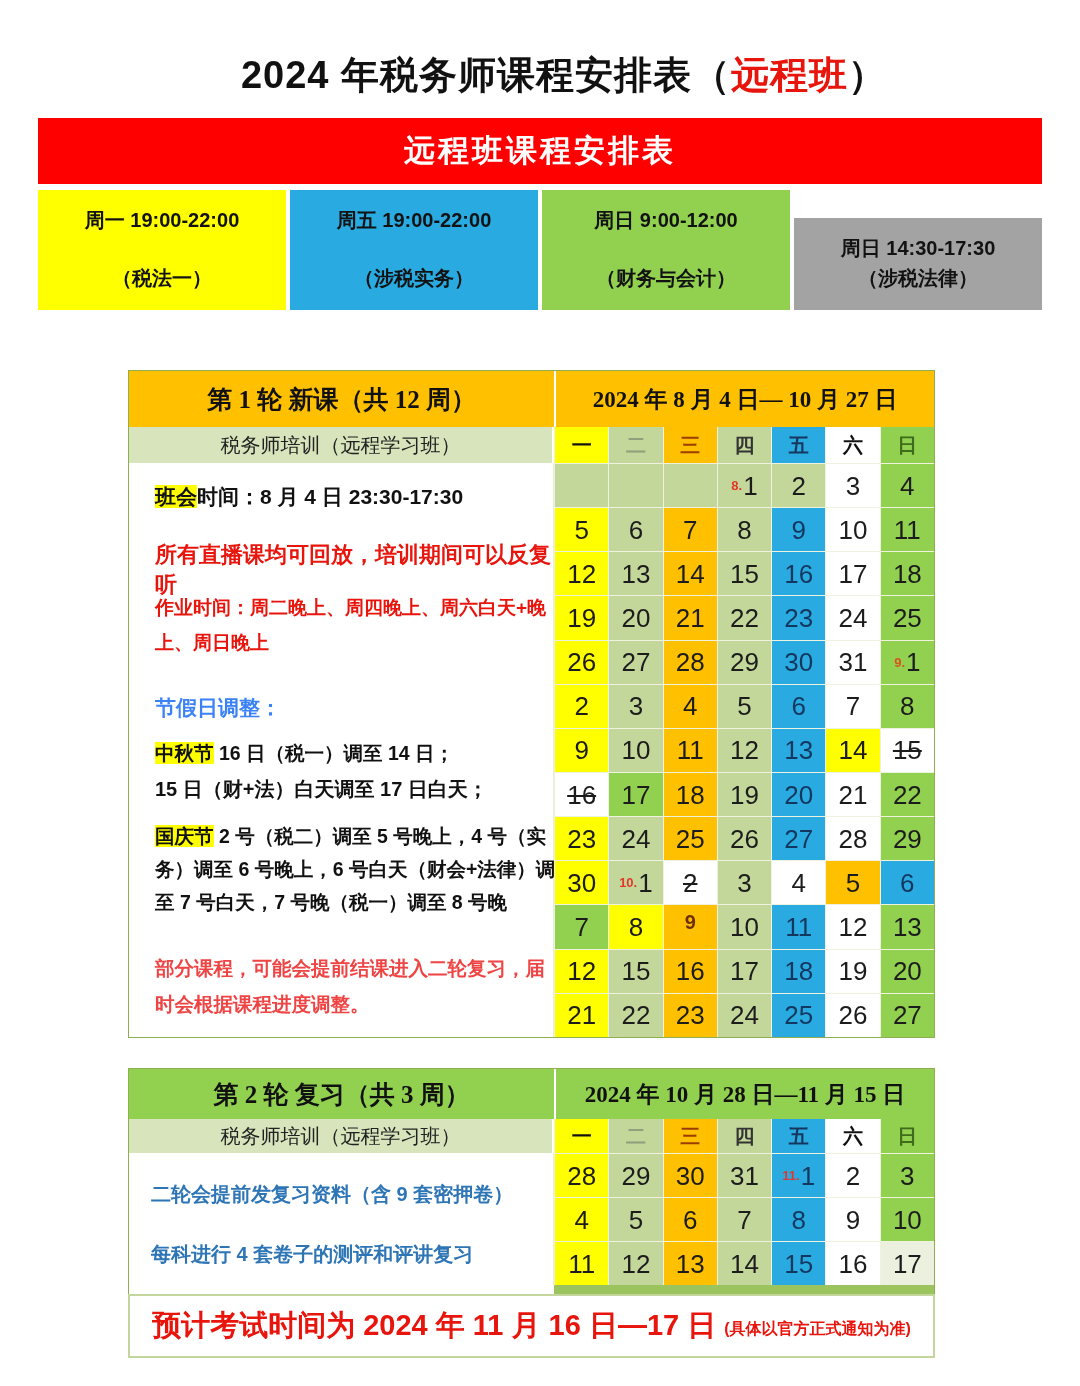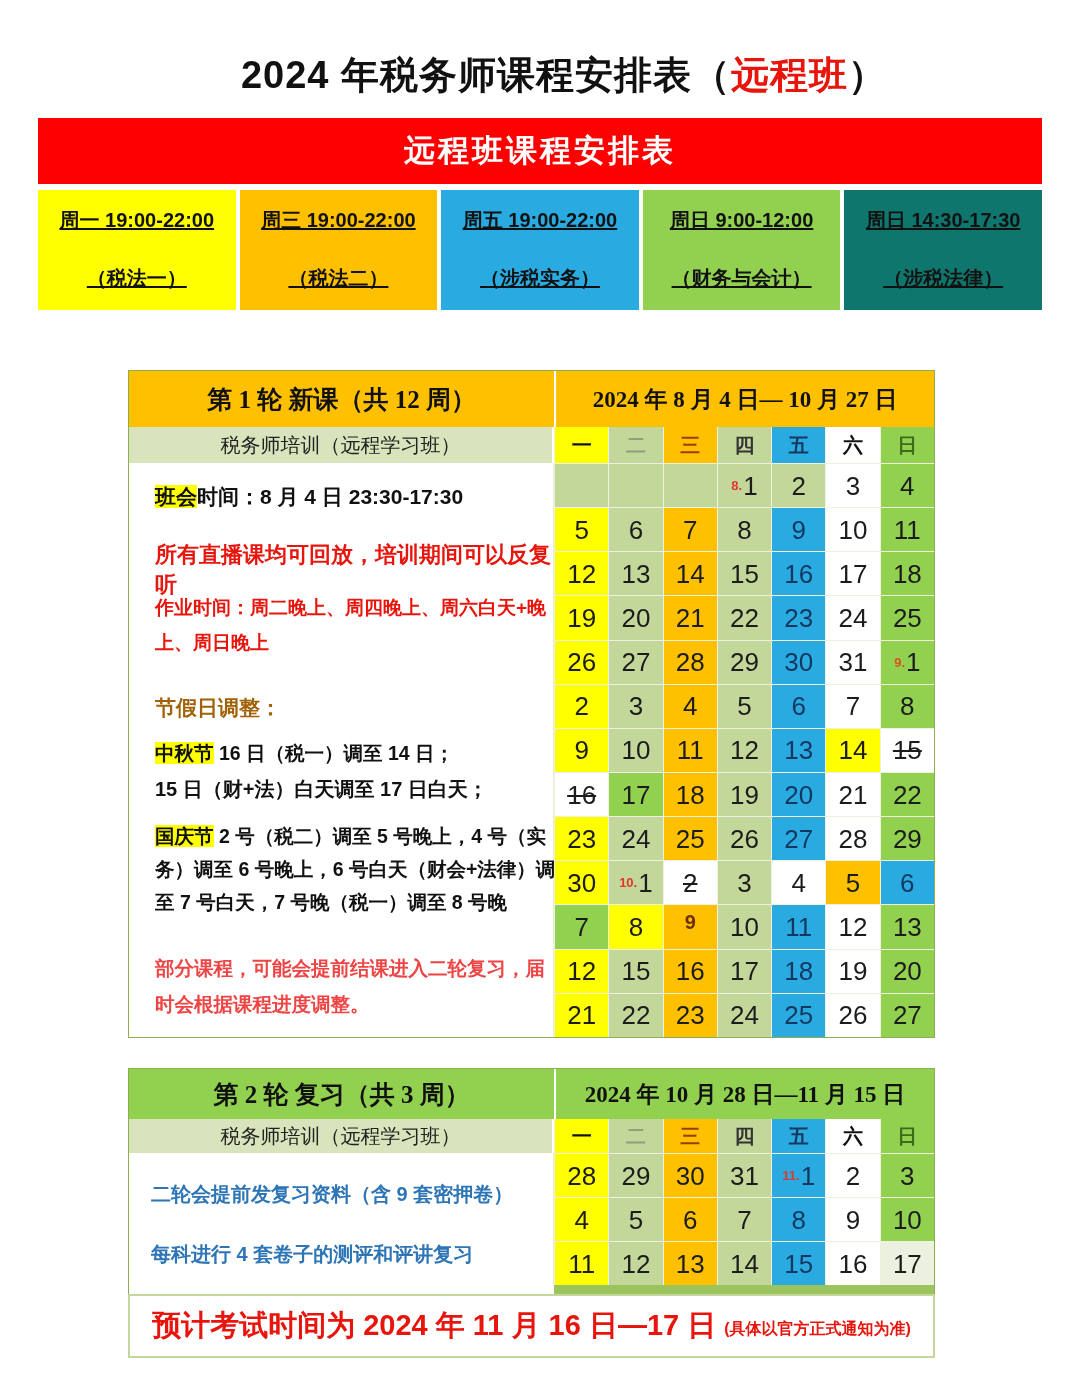--- a/index.html
+++ b/index.html
@@ -10,21 +10,21 @@
   .main-title{position:absolute;top:50px;left:0;width:100%;text-align:center;
               font-size:38px;font-weight:bold;letter-spacing:1px;}
   .main-title .hl-red{color:#e8150d;}
 
   
   .red-banner{position:absolute;left:38px;top:118px;width:1004px;height:66px;
               background:#fe0000;color:#ffffff;font-size:31px;font-weight:bold;
               text-align:center;line-height:66px;letter-spacing:3px;font-family:Liberation Serif, serif;}
 
   
-  .cols{position:absolute;left:38px;top:190px;width:1004px;height:120px;display:flex;gap:4px;text-decoration:underline;}
+  .cols{position:absolute;left:38px;top:190px;width:1004px;height:120px;display:flex;gap:4px;}
   .col{flex:1;display:flex;flex-direction:column;justify-content:space-between;
        padding:17px 0 18px;text-align:center;font-weight:bold;color:#121212;}
   .col .time{font-size:20px;}
   .col .subj{font-size:20px;}
 
   
   .tbl{position:absolute;left:128px;width:807px;border:1px solid #8fae50;box-sizing:border-box;background:#fff;}
   #t1{top:370px;}
   #t2{top:1068px;}
 
@@ -61,21 +61,21 @@
   .cal-cell .num{line-height:1;}
   .cal-cell.strike .num{text-decoration:line-through;}
   .cal-cell.blue-txt .num{color:#14375f;}
   .cal-cell.sm .num{font-size:20px;color:#6e3000;position:relative;top:-5px;font-weight:bold;}
 
   
   .n-meeting{position:absolute;top:20px;left:26px;font-size:21px;color:#111;}
   .hl-yellow{background:#ffff00;}
   .n-replay{position:absolute;top:77px;left:26px;font-size:22px;color:#e8150d;}
   .n-homework{position:absolute;top:127px;left:26px;width:398px;font-size:19px;color:#e8150d;line-height:35px;}
-  .n-holiday-title{position:absolute;top:231px;left:26px;font-size:21px;color:#a16207;}
+  .n-holiday-title{position:absolute;top:231px;left:26px;font-size:21px;color:#3b82f6;}
   .n-mid1{position:absolute;top:277px;left:26px;font-size:19.5px;color:#111;}
   .n-mid2{position:absolute;top:313px;left:26px;font-size:20px;color:#111;}
   .n-national{position:absolute;top:357px;left:26px;width:404px;font-size:19.5px;color:#111;line-height:33px;}
   .n-blue{position:absolute;top:487px;left:26px;width:392px;font-size:19.5px;color:#ef4444;line-height:36px;}
 
   
   .n2-1{position:absolute;top:28px;left:22px;font-size:20px;color:#2e75b6;}
   .n2-2{position:absolute;top:88px;left:22px;font-size:20px;color:#2e75b6;}
 
   .bottom-strip{display:flex;height:10px;}
@@ -95,34 +95,30 @@
 <div class="page">
 
   <div class="main-title"><span>2024 年税务师课程安排表（</span><span class="hl-red">远程班</span><span>）</span></div>
 
   <div class="red-banner">远程班课程安排表</div>
 
   <div class="cols">
       <div class="col" style="background: rgb(255, 255, 0);">
         <div class="time">周一 19:00-22:00</div>
         <div class="subj">（税法一）</div>
-      </div>
-      <div class="col" style="background: rgb(255, 192, 0);">
-        <div class="time">周三 19:00-22:00</div>
-        <div class="subj">（税法二）</div>
       </div>
       <div class="col" style="background: rgb(41, 171, 226);">
         <div class="time">周五 19:00-22:00</div>
         <div class="subj">（涉税实务）</div>
       </div>
       <div class="col" style="background: rgb(146, 208, 80);">
         <div class="time">周日 9:00-12:00</div>
         <div class="subj">（财务与会计）</div>
       </div>
-      <div class="col" style="background: #0f766e;">
+      <div class="col" style="background: #a3a3a3; margin-top: 28px;">
         <div class="time">周日 14:30-17:30</div>
         <div class="subj">（涉税法律）</div>
       </div>
     </div>
 
   <div class="tbl" id="t1">
     <div class="hdr-row">
       <div class="hdr-left">第 1 轮 新课（共 12 周）</div>
       <div class="hdr-right">2024 年 8 月 4 日— 10 月 27 日</div>
     </div>

